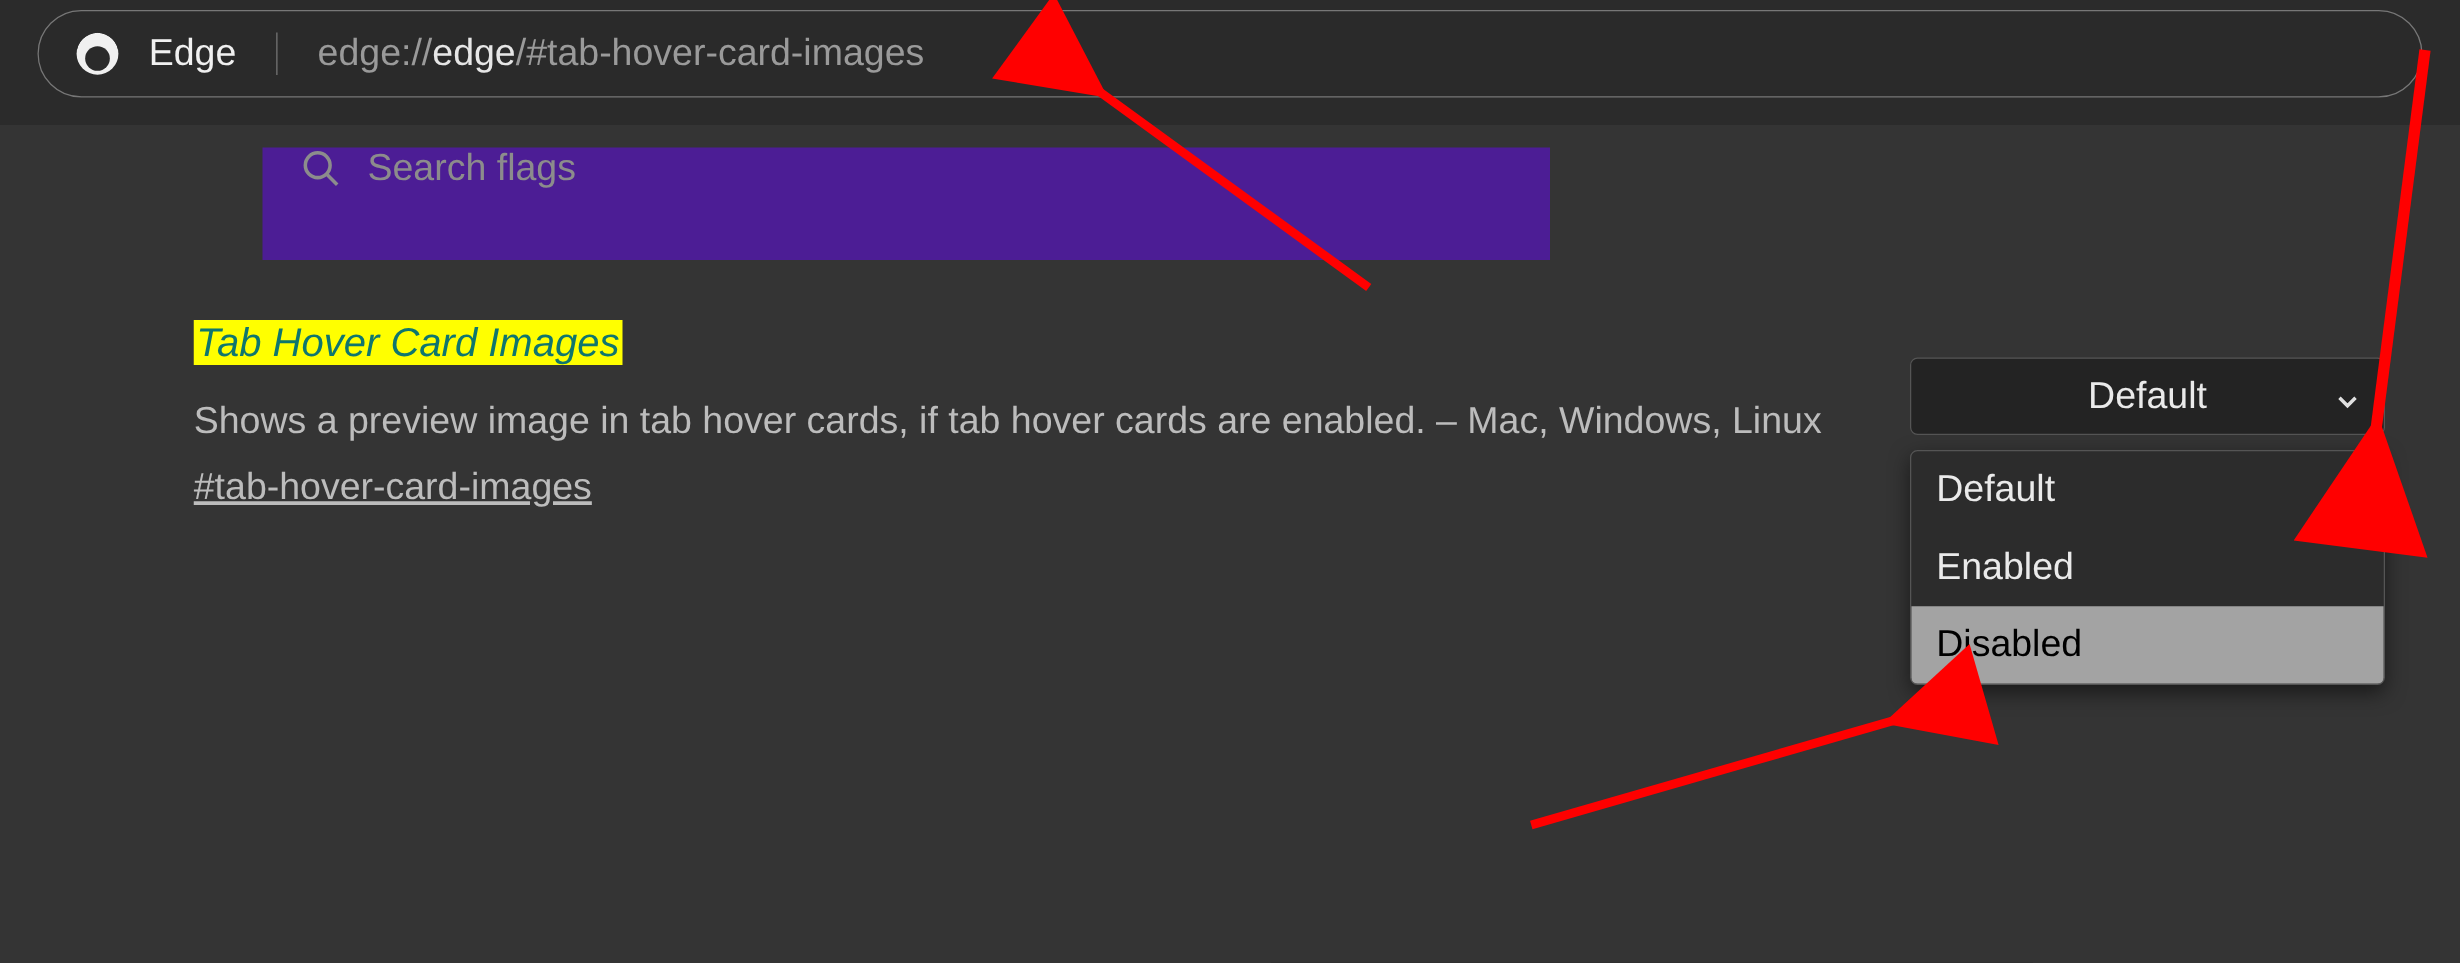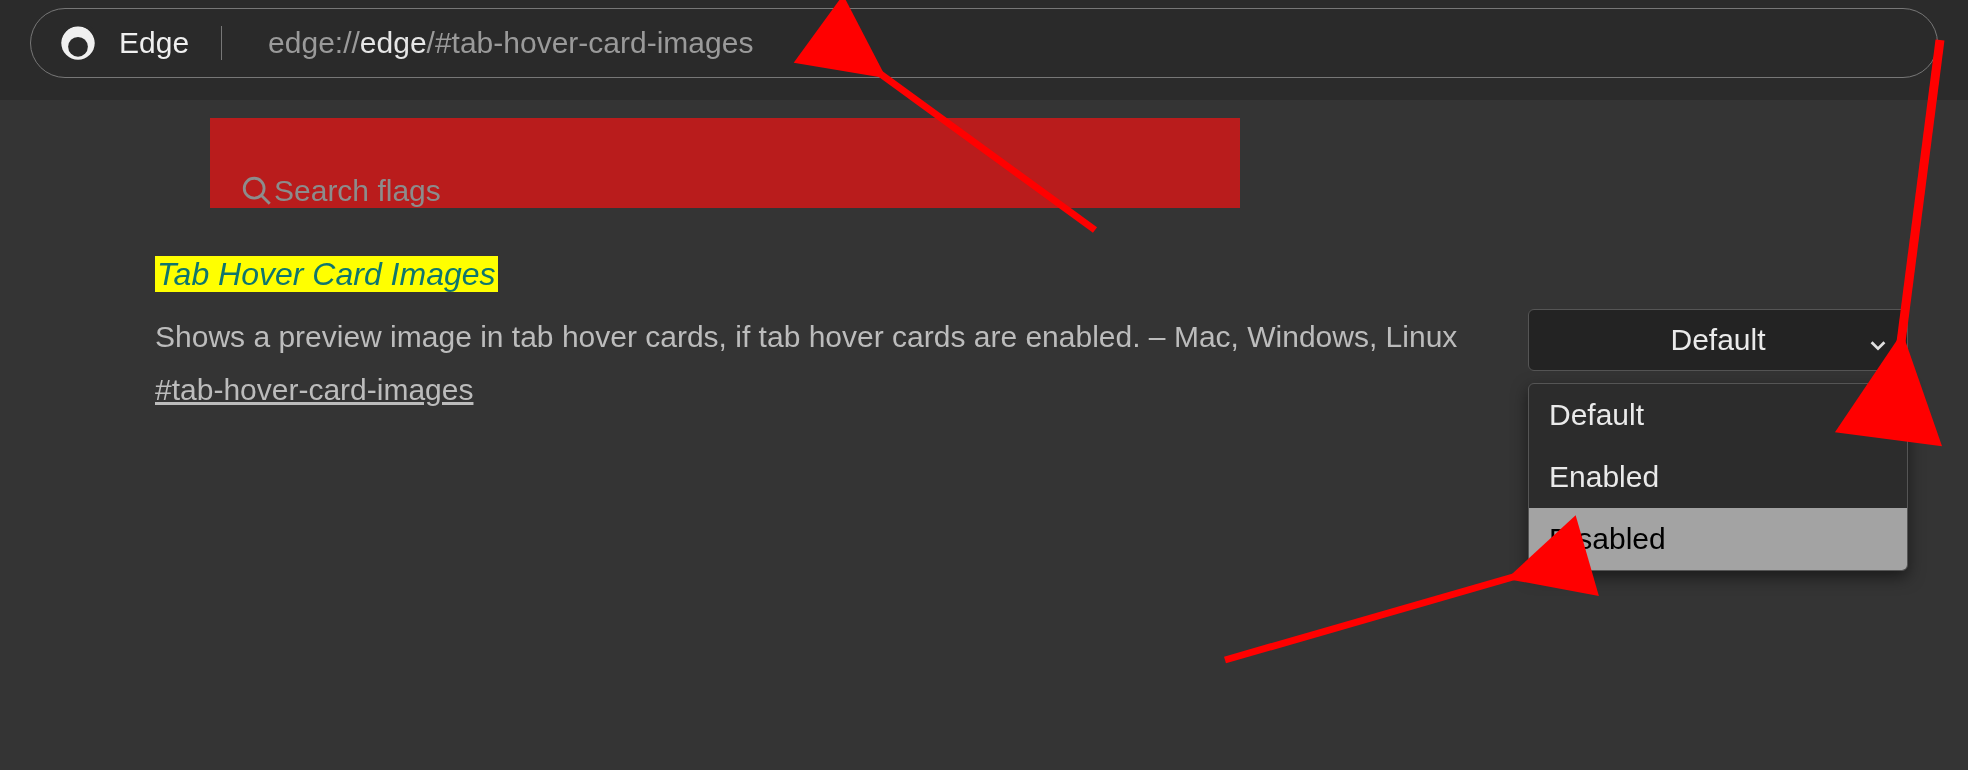--- a/index.html
+++ b/index.html
@@ -41,45 +41,45 @@
     width: 1px;
     height: 34px;
     background: #777;
     margin: 0 10px;
   }
   .url {
     font-size: 30px;
     color: #9a9a9a;
     display: flex;
     align-items: baseline;
-    margin-left: 14px;
   }
   .url .host { color: #e6e6e6; }
   
   .content {
     position: absolute;
     top: 100px;
     left: 0;
     right: 0;
     bottom: 0;
     background: #343434;
   }
   .toolbar-row {
     display: flex;
     align-items: center;
     padding: 18px 60px 18px 210px;
     gap: 30px;
   }
   .searchbox {
     flex: 0 0 1030px;
     height: 90px;
-    background: #b91c1c;
-    display: flex;
-    align-items: flex-end;
+    background: #4c1d95;
+    display: flex;
+    align-items: flex-start;
     padding: 0 30px;
+    gap: 20px;
   }
   .search-icon {
     width: 34px;
     height: 34px;
     color: #8c8c8c;
     flex: 0 0 auto;
   }
   .search-input {
     flex: 1;
     background: transparent;
@@ -130,21 +130,21 @@
   .flag-anchor {
     font-size: 30px;
     color: #bcbcbc;
     text-decoration: underline;
     display: inline-block;
     margin-top: 14px;
     cursor: pointer;
   }
   .flag-select-wrap {
     flex: 0 0 380px;
-    margin-top: 55px;
+    margin-top: 32px;
     position: relative;
   }
   .flag-select {
     width: 100%;
     height: 62px;
     background: #232323;
     border: 1px solid #555;
     border-radius: 6px;
     color: #eaeaea;
     font-size: 30px;

